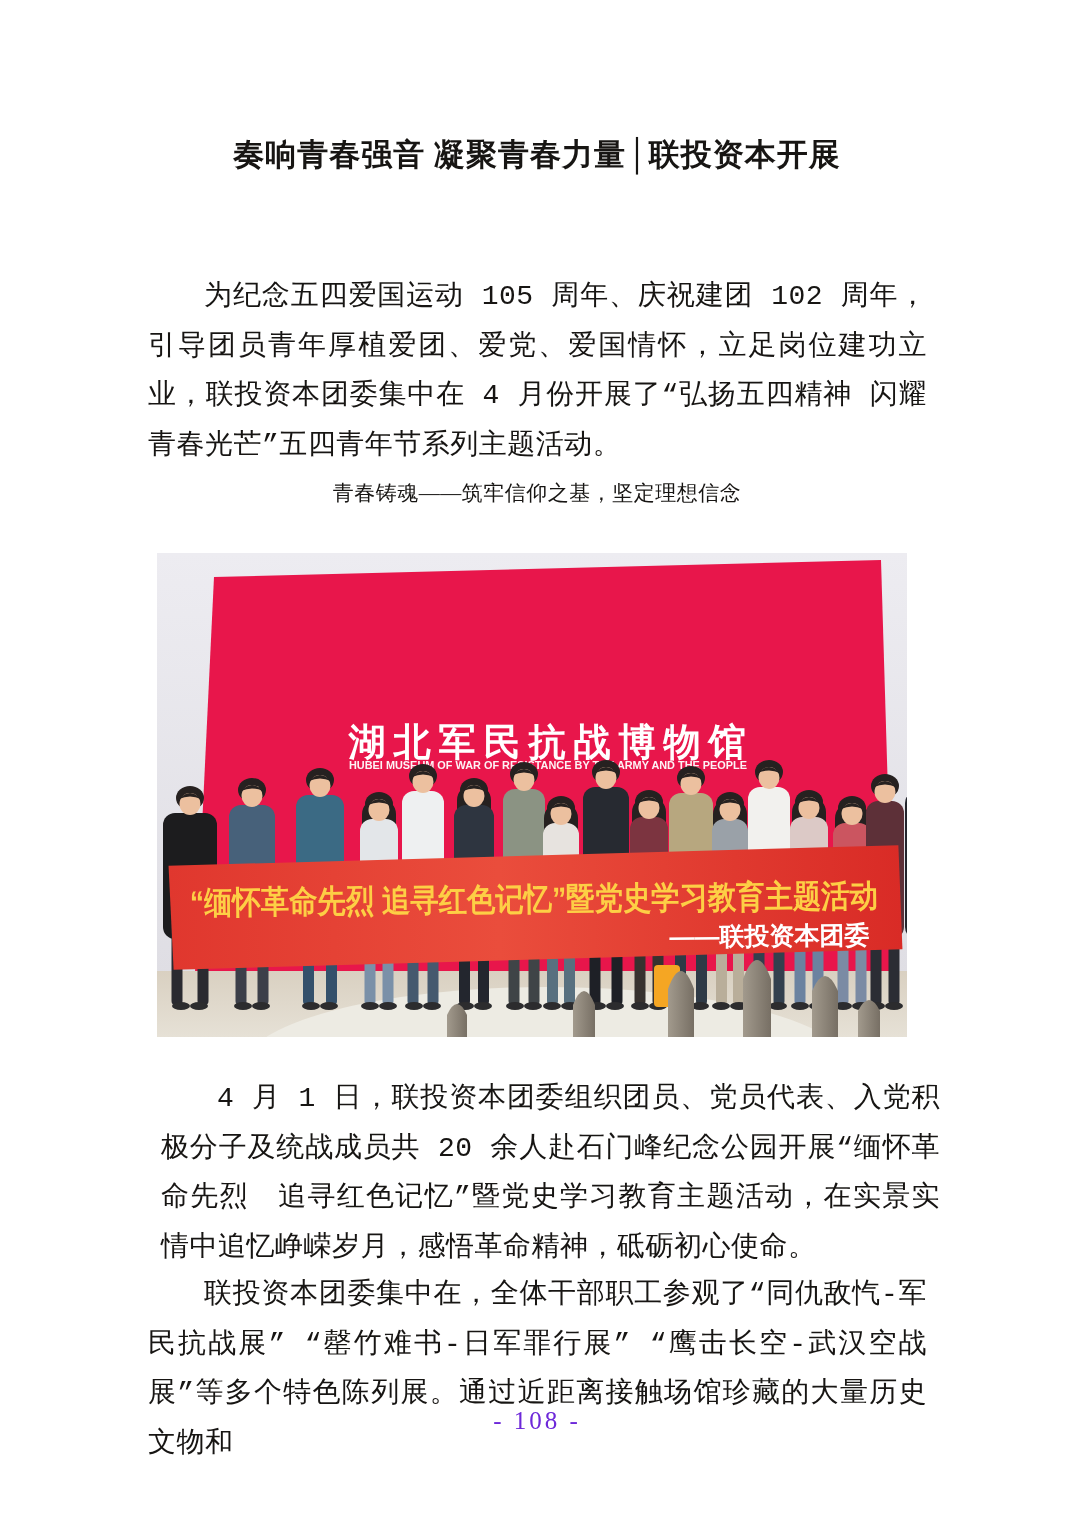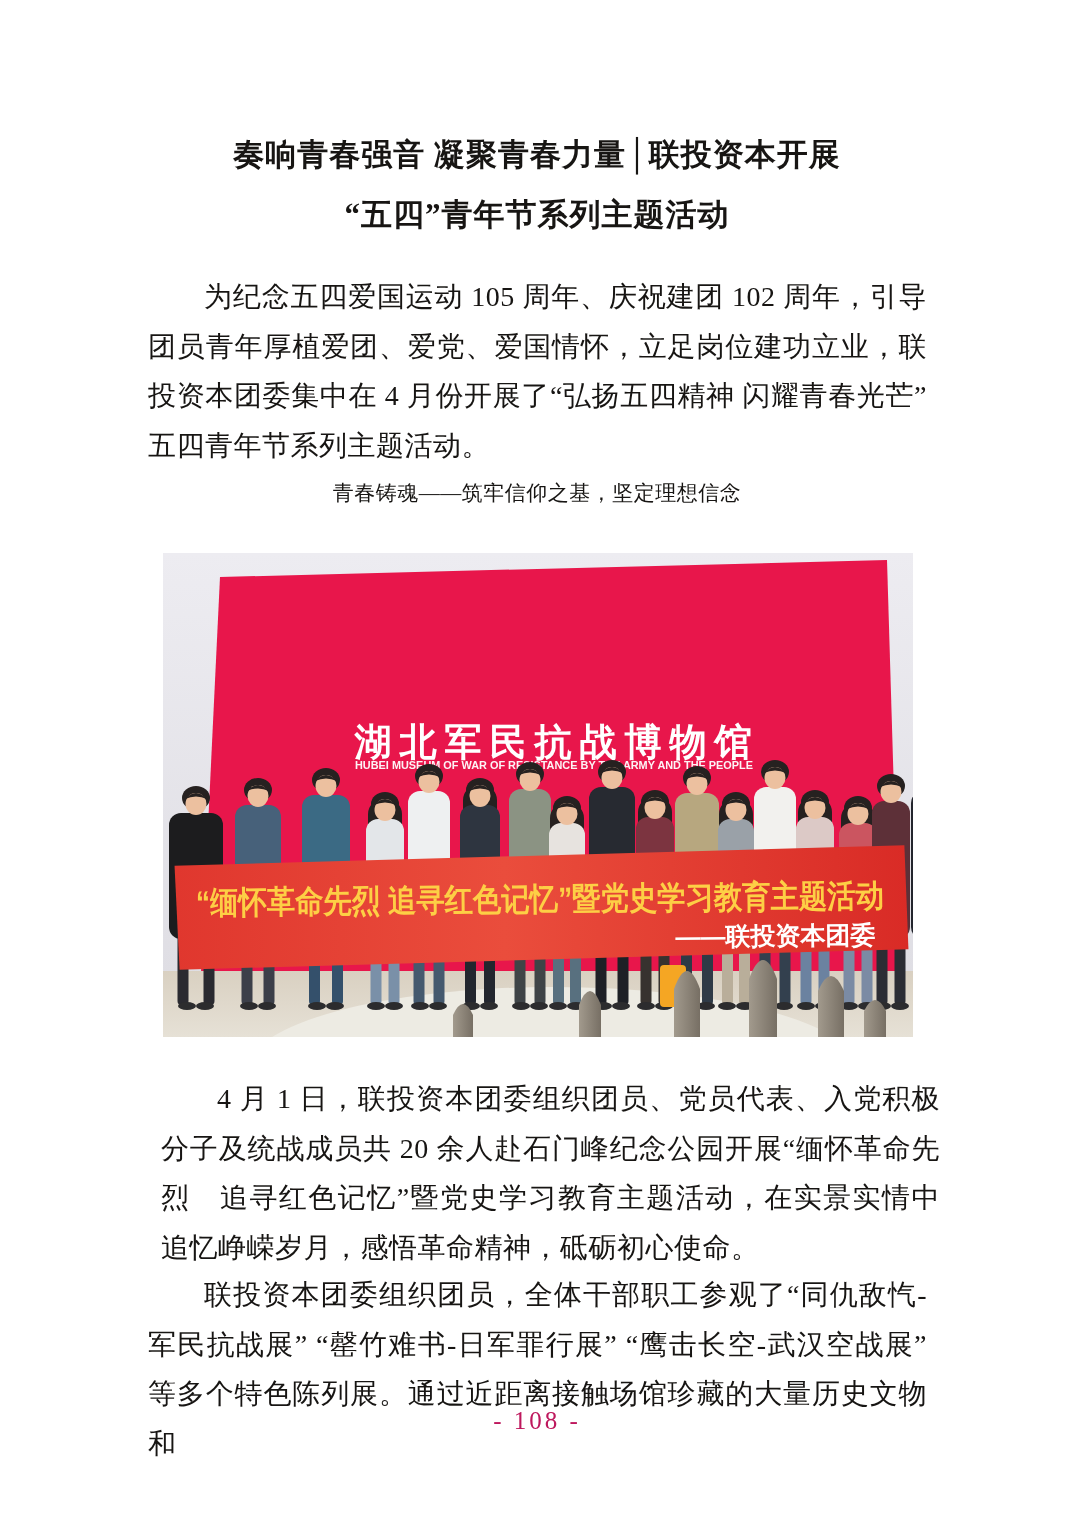--- a/index.html
+++ b/index.html
@@ -22,42 +22,43 @@
   }
   .title .tline{display:block;}
   .para{
     position:absolute;left:148px;width:779px;
     margin:0;
     font-size:28px;line-height:49.5px;
     text-align:justify;
     text-indent:2em;
     letter-spacing:0.5px;
     white-space:normal;
+    font-family:Liberation Mono, monospace;
   }
   .p1{top:272px;}
   .p2{top:1074px;margin-left:13px;}
   .p3{top:1270px;}
   .heading{
     position:absolute;top:469px;left:0;right:0;
     margin:0;
     text-align:center;
     font-size:21px;line-height:49px;
     letter-spacing:0.5px;
   }
   .photo{
-    position:absolute;top:553px;left:163px;width:750px;height:484px;
+    position:absolute;top:553px;left:157px;width:750px;height:484px;
     margin:0;padding:0;
   }
   .photo svg{display:block;width:750px;height:484px;}
   .pagenum{
     position:absolute;top:1406px;left:0;right:0;
     text-align:center;
     font-size:25px;line-height:30px;
     letter-spacing:3px;
-    color:#be185d;
+    color:#6d28d9;
   }
   .svg-cn-sign{
     font-family:"Liberation Sans","DejaVu Sans",sans-serif;
     font-weight:bold;
   }
   .svg-en-sign{
     font-family:"Liberation Sans","DejaVu Sans",sans-serif;
     font-weight:bold;
   }
   .svg-banner-main{
@@ -69,21 +70,20 @@
     font-weight:bold;
   }
 </style>
 </head>
 <body>
 
 <div class="page">
 
   <h1 class="title">
     <span class="tline">奏响青春强音 凝聚青春力量│联投资本开展</span>
-    <span class="tline">“五四”青年节系列主题活动</span>
   </h1>
 
   <p class="para p1">为纪念五四爱国运动 105 周年、庆祝建团 102 周年，引导团员青年厚植爱团、爱党、爱国情怀，立足岗位建功立业，联投资本团委集中在 4 月份开展了“弘扬五四精神 闪耀青春光芒”五四青年节系列主题活动。</p>
 
   <p class="heading">青春铸魂——筑牢信仰之基，坚定理想信念</p>
 
   <figure class="photo">
     <svg viewBox="0 0 750 484" xmlns="http://www.w3.org/2000/svg">
       <defs>
         <linearGradient id="wallGrad" x1="0" y1="0" x2="0" y2="1">
@@ -318,17 +318,17 @@
         <path fill="url(#spikeGrad)" d="M416,484 L416,452 Q427,424 438,452 L438,484 Z"></path>
         <path fill="url(#spikeGrad)" d="M511,484 L511,436 Q524,400 537,436 L537,484 Z"></path>
         <path fill="url(#spikeGrad)" d="M586,484 L586,426 Q600,388 614,426 L614,484 Z"></path>
         <path fill="url(#spikeGrad)" d="M655,484 L655,438 Q668,408 681,438 L681,484 Z"></path>
         <path fill="url(#spikeGrad)" d="M701,484 L701,458 Q712,436 723,458 L723,484 Z"></path>
       </g>
     </svg>
   </figure>
 
   <p class="para p2">4 月 1 日，联投资本团委组织团员、党员代表、入党积极分子及统战成员共 20 余人赴石门峰纪念公园开展“缅怀革命先烈　追寻红色记忆”暨党史学习教育主题活动，在实景实情中追忆峥嵘岁月，感悟革命精神，砥砺初心使命。</p>
-  <p class="para p3">联投资本团委组织团员，全体干部职工参观了“同仇敌忾-军民抗战展” “罄竹难书-日军罪行展” “鹰击长空-武汉空战展”等多个特色陈列展。通过近距离接触场馆珍藏的大量历史文物和</p>
+  <p class="para p3">联投资本团委集中在，全体干部职工参观了“同仇敌忾-军民抗战展” “罄竹难书-日军罪行展” “鹰击长空-武汉空战展”等多个特色陈列展。通过近距离接触场馆珍藏的大量历史文物和</p>
 
   <div class="pagenum">- 108 -</div>
 
 </div>
 
 </body></html>

